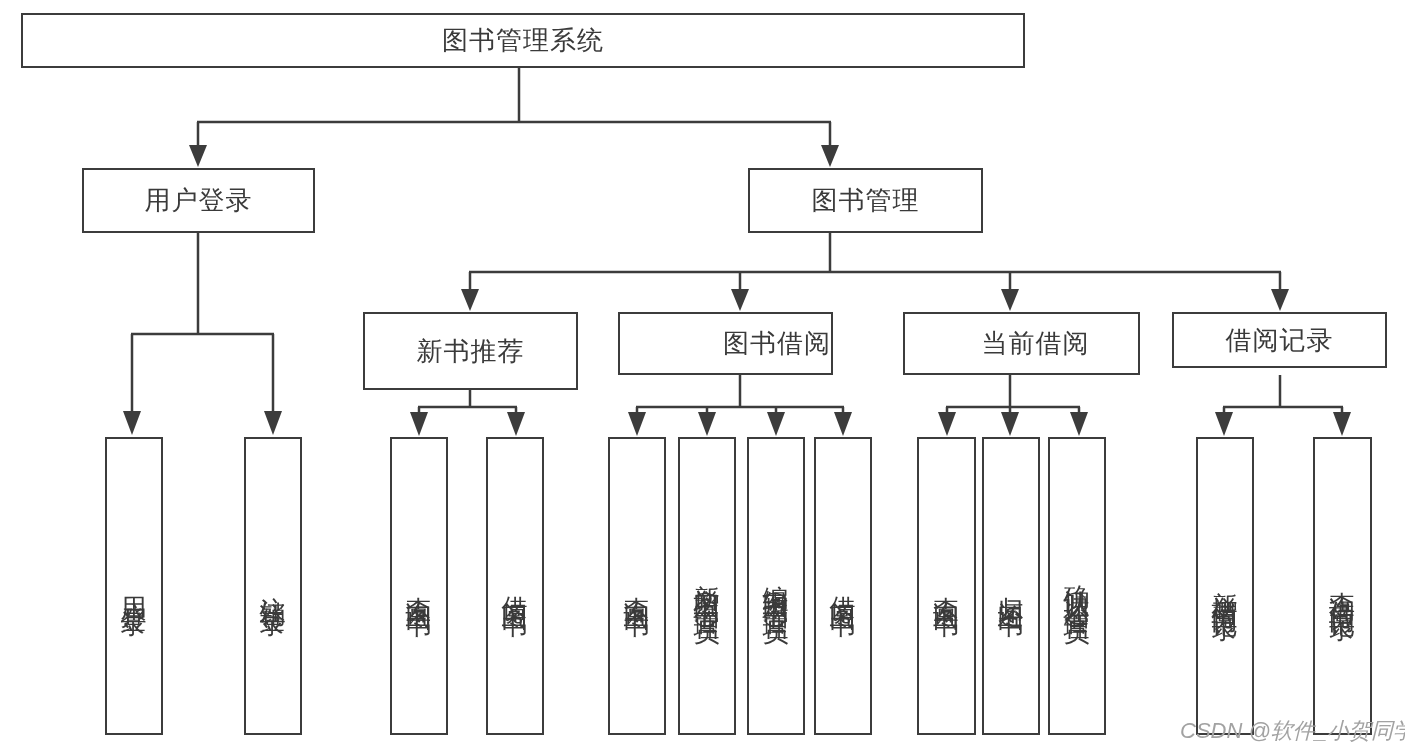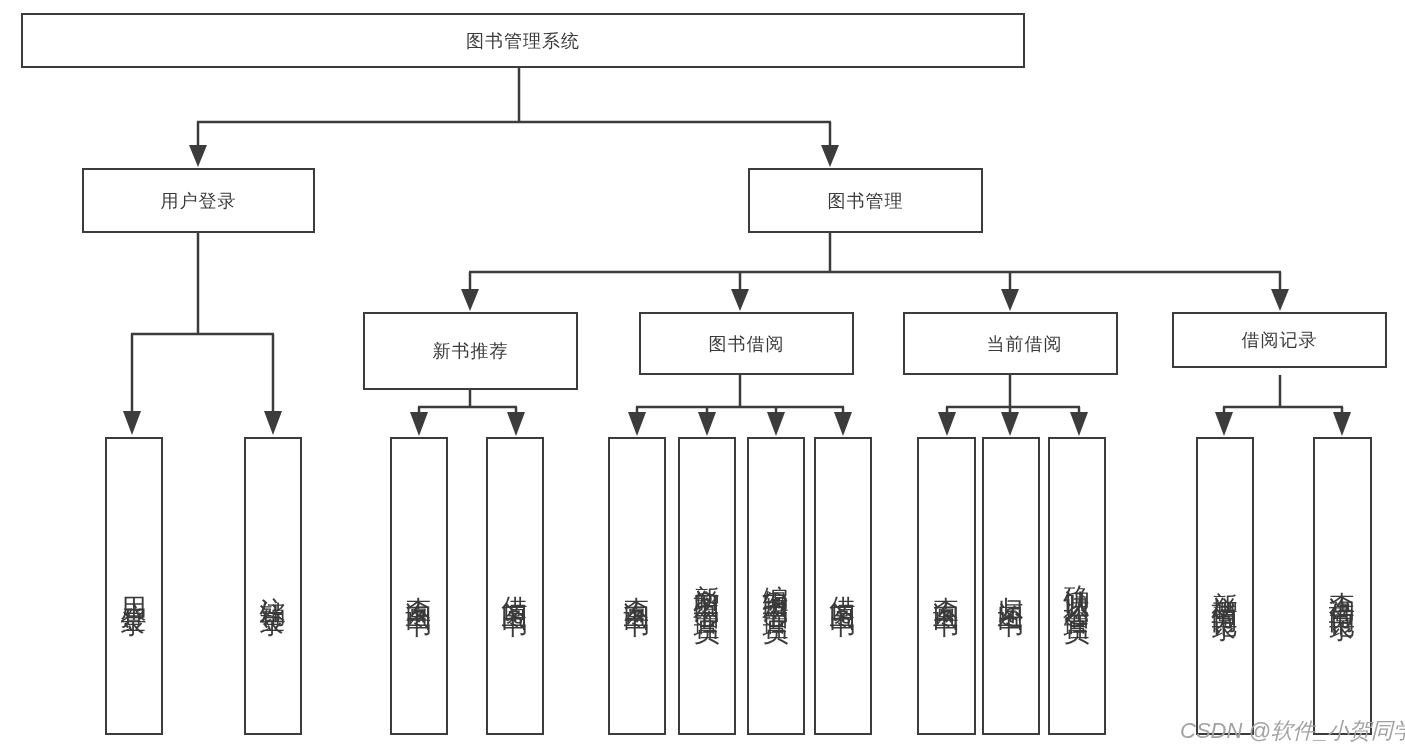--- a/index.html
+++ b/index.html
@@ -13,21 +13,21 @@
   }
   #wires { position:absolute; left:0; top:0; width:1405px; height:747px; }
   .node {
     position:absolute;
     box-sizing:border-box;
     background:#ffffff;
     border:2.5px solid #3c3c3c;
     display:flex; align-items:center; justify-content:center;
     color:#3a3a3a;
   }
-  .h-label { font-size:18px; letter-spacing:1px; white-space:nowrap; }
+  .h-label { font-size:26px; letter-spacing:1px; white-space:nowrap; }
   .leaf .v-label {
     writing-mode:vertical-rl;
     text-orientation:mixed;
     font-size:26px;
     letter-spacing:5px;
     line-height:1;
     white-space:nowrap;
   }
   #watermark {
     position:absolute;
@@ -108,24 +108,24 @@
   <div class="node" style="left:82px; top:168px; width:233px; height:65px;">
     <span class="h-label">用户登录</span>
   </div>
   <div class="node" style="left:712px; top:168px; width:235px; height:65px;margin-left:36px;">
     <span class="h-label">图书管理</span>
   </div>
 
   <div class="node" style="left:363px; top:312px; width:215px; height:78px;">
     <span class="h-label">新书推荐</span>
   </div>
-  <div class="node" style="left:639px; top:312px; width:215px; height:63px;">
+  <div class="node" style="left:618px; top:312px; width:215px; height:63px;justify-content:flex-end;">
     <span class="h-label">图书借阅</span>
   </div>
-  <div class="node" style="left:903px; top:312px; width:215px; height:63px;padding-left:28px;">
+  <div class="node" style="left:903px; top:312px; width:237px; height:63px;padding-left:28px;">
     <span class="h-label">当前借阅</span>
   </div>
   <div class="node" style="left:1172px; top:312px; width:215px; height:56px;">
     <span class="h-label">借阅记录</span>
   </div>
 
   <div class="node leaf" style="left:105px; top:437px; width:58px; height:298px;">
     <span class="v-label">用户登录</span>
   </div>
   <div class="node leaf" style="left:244px; top:437px; width:58px; height:298px;">

